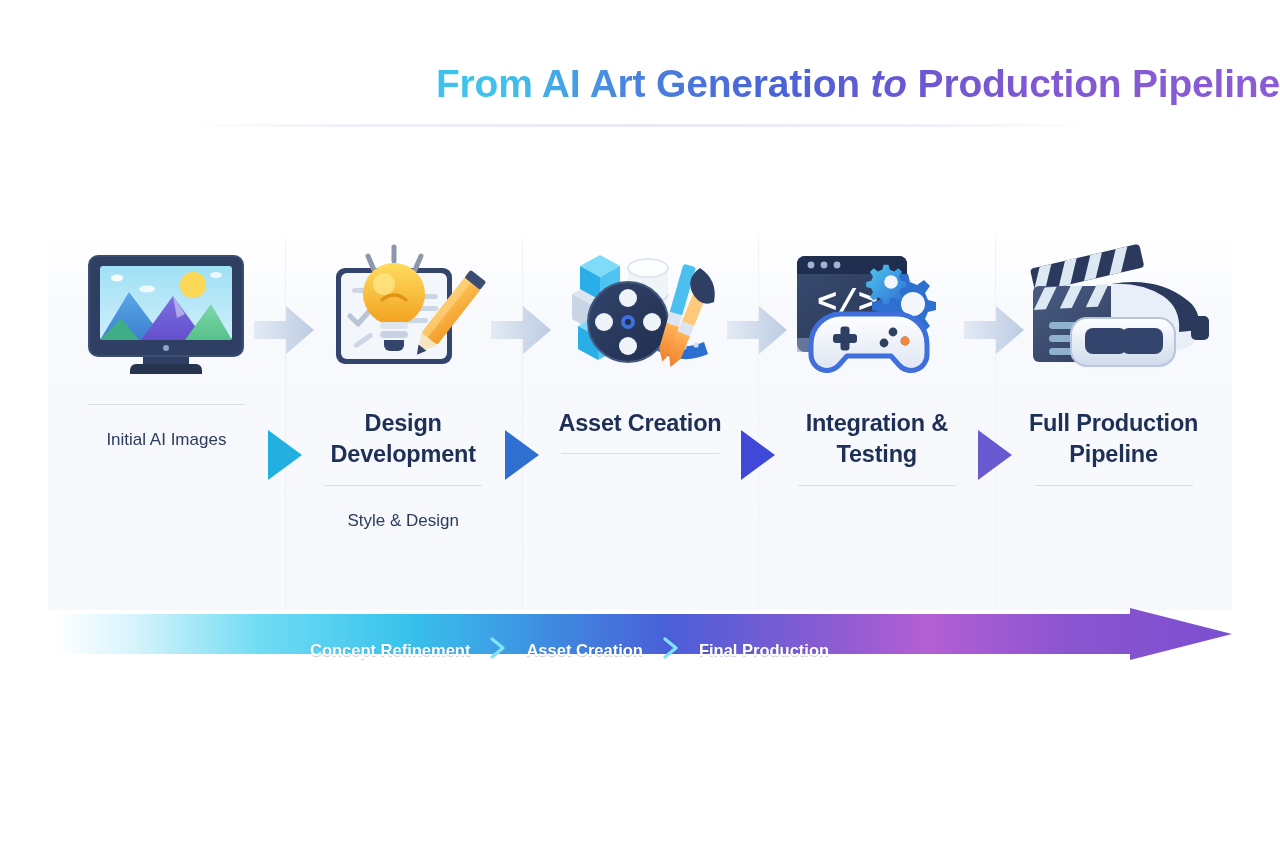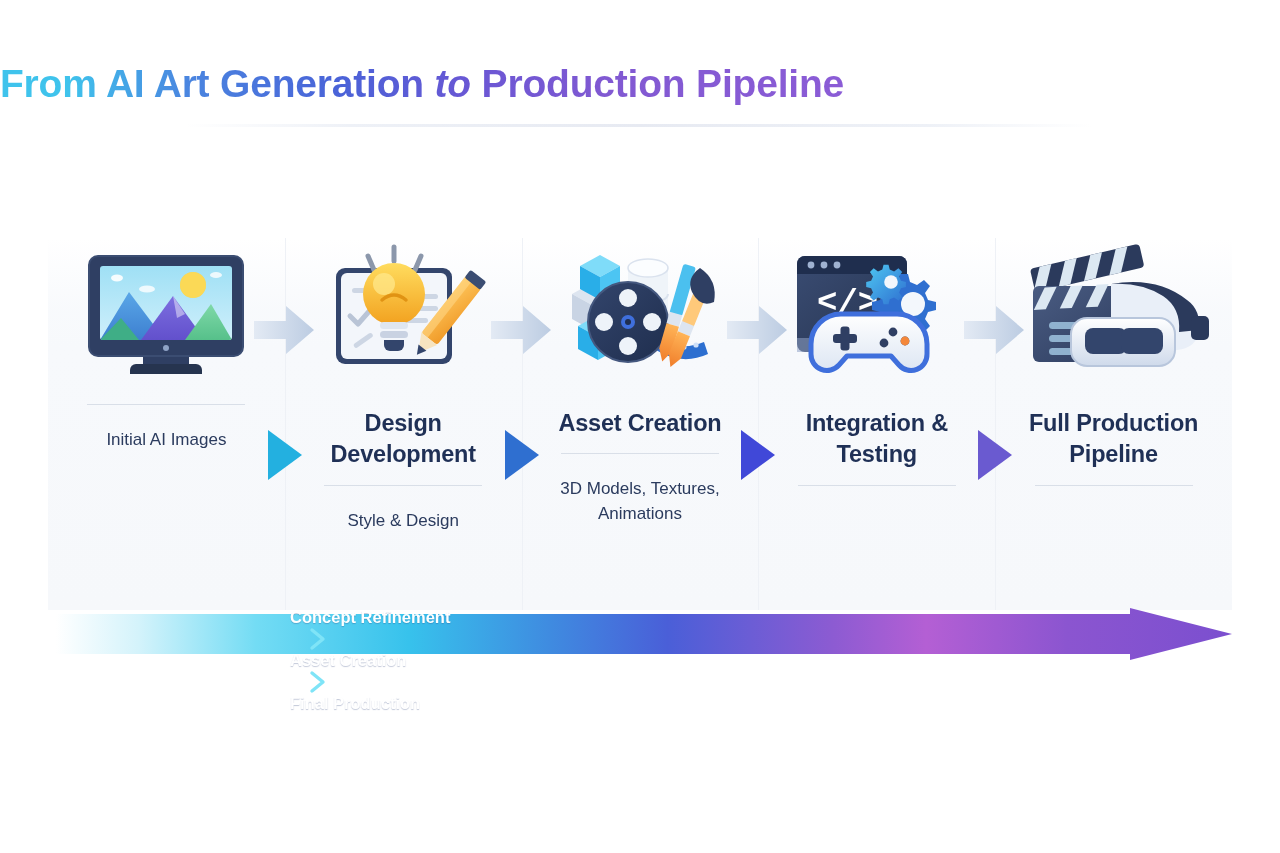--- a/index.html
+++ b/index.html
@@ -6,21 +6,21 @@
   body{
     width:1280px;height:853px;
     background:#ffffff;
     font-family:"Liberation Sans", sans-serif;
     overflow:hidden;
     position:relative;
   }
 
   
   #title-block{
-    position:absolute;left:0;top:62px;width:1280px;text-align:left;
+    position:absolute;left:0;top:62px;width:1280px;text-align:right;
   }
   #page-title{
     font-size:39px;font-weight:bold;letter-spacing:-0.2px;
     background:linear-gradient(90deg,#3fc3ec 0%,#3fc3ec 8%,#4a86e0 22%,#4a63d8 40%,#6a57d4 56%,#8159d2 72%,#8b5cd6 100%);
     -webkit-background-clip:text;background-clip:text;
     -webkit-text-fill-color:transparent;color:transparent;
     display:inline-block;white-space:nowrap;
   }
   #page-title .it{font-style:italic;}
   #title-rule{
@@ -72,25 +72,24 @@
   .tri-arrow{
     position:absolute;top:190px;right:-21px;width:42px;height:54px;z-index:5;
   }
 
   
   #flow-bar{
     position:absolute;left:56px;top:608px;width:1176px;height:52px;
   }
   #flow-bar svg{display:block;}
   #flow-labels{
-    position:absolute;left:52px;top:608px;width:1176px;height:52px;
-    display:flex;align-items:flex-start;
+    position:absolute;left:72px;top:608px;width:1176px;height:52px;
+    display:flex;align-items:flex-end;
     padding-left:238px;box-sizing:border-box;
     pointer-events:none;
-    flex-direction:column;
   }
   .flow-label{
     font-size:16.5px;font-weight:bold;color:#ffffff;white-space:nowrap;
     text-shadow:0 1px 1px rgba(40,60,120,0.28);
   }
   .flow-chev{
     width:56px;display:flex;align-items:center;justify-content:center;
   }
 </style>
 </head>
@@ -297,22 +296,20 @@
           <rect x="133" y="36" width="13" height="48" rx="3" fill="#ffc97a"></rect>
           <rect x="133" y="82" width="13" height="11" fill="#dde5f0"></rect>
           <path d="M133 93 h13 v24 l-6.5 12 l-6.5 -12 z" fill="url(#brG)"></path>
         </g>
         <path d="M150 26 q18 12 14 34 q-14 6 -22 -10 q-6 -14 8 -24 z" fill="#2f3f63"></path>
       </svg>
     </div>
     <div class="stage-title">Asset
 Creation</div>
     <div class="stage-rule"></div>
-    <div class="stage-sub">3D Models, Textures,
-Animations</div>
 
     <svg class="grey-arrow" viewBox="0 0 62 56">
       <defs>
           <linearGradient id="ga3" x1="0" y1="0" x2="1" y2="0">
         <stop offset="0" stop-color="#e3eaf4"></stop>
             <stop offset="1" stop-color="#bcccE2"></stop>
           </linearGradient>
         </defs>
       <path d="M0 19 H32 V4 L60 28 L32 52 V37 H0 Z" fill="url(#ga3)"></path>
     </svg>

